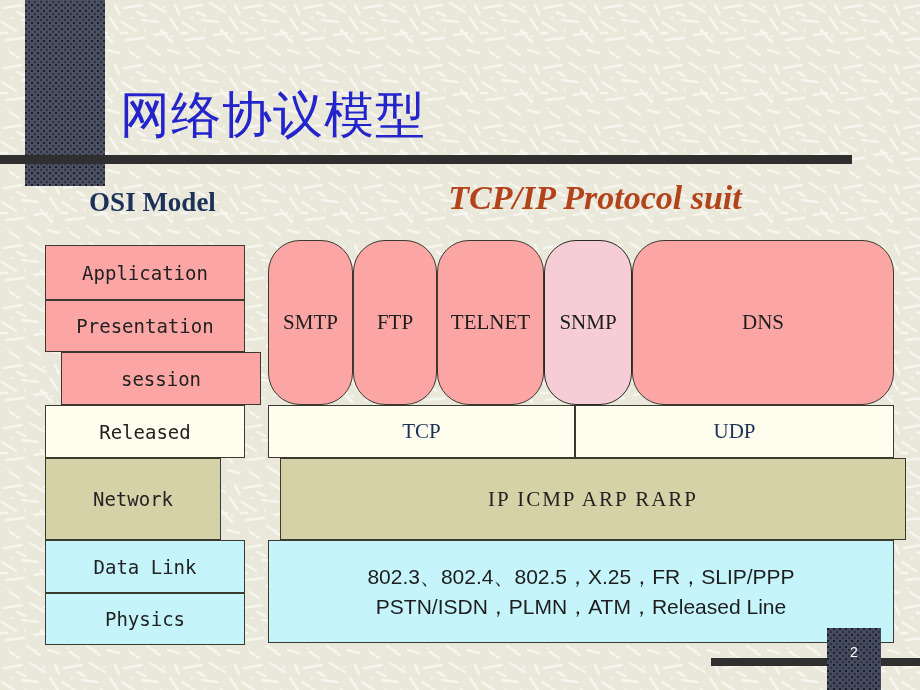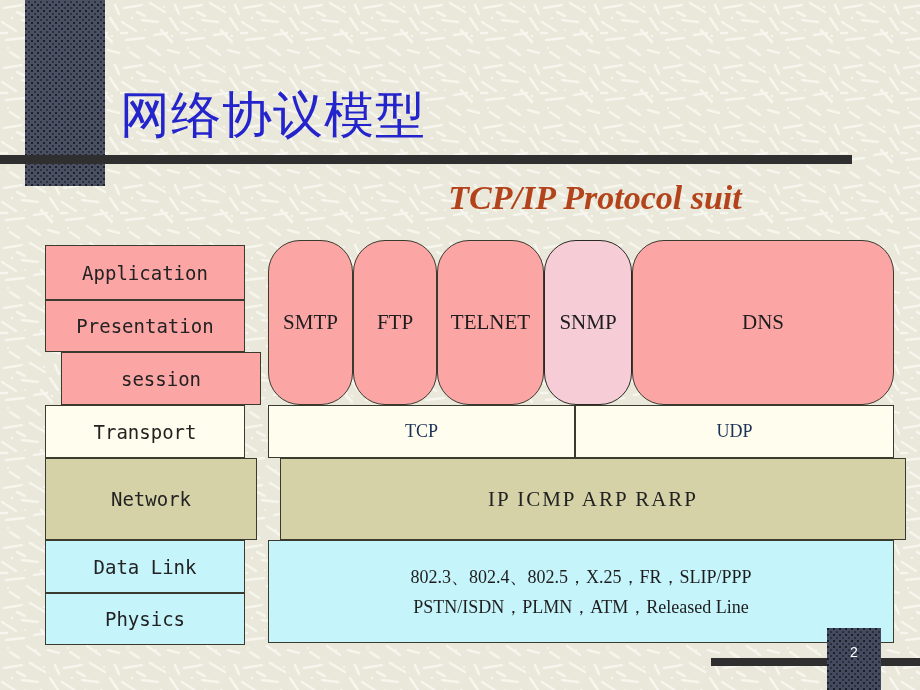--- a/index.html
+++ b/index.html
@@ -147,32 +147,32 @@
   .c-pink    { background-color: #f6ccd6; }
 
   .proto {
     font-family: "Liberation Serif", serif;
     font-size: 21px;
     color: #1d1d1d;
     border-radius: 32px;
   }
   .proto-navy {
     font-family: "Liberation Serif", serif;
-    font-size: 18px;
+    font-size: 21px;
     color: #1b3157;
   }
   .net-row-text {
     font-family: "Liberation Serif", serif;
     font-size: 21px;
     color: #222222;
     letter-spacing: 2px;
   }
   .phys-text {
-    font-family: Liberation Serif, serif;
-    font-size: 18px;
+    font-family: Liberation Sans, sans-serif;
+    font-size: 21px;
     line-height: 30px;
     color: #1d1d1d;
     text-align: center;
     white-space: nowrap;
   }
 </style>
 </head>
 <body>
 
 <div id="slide">
@@ -208,28 +208,29 @@
       </pattern>
     </defs>
     <rect width="920" height="690" fill="url(#straw)"></rect>
   </svg>
 
   <div class="vbar dotted"></div>
   <div class="hbar-top"></div>
 
   <div class="main-title">网络协议模型</div>
 
+  <div class="osi-heading">OSI Model</div>
   <div class="tcp-heading">TCP/IP Protocol suit</div>
 
   <div class="osi-table">
     <div class="cell c-yellow" style="left:0;top:0;width:200px;height:55px;">Application</div>
     <div class="cell c-yellow" style="left:0;top:55px;width:200px;height:52px;">Presentation</div>
     <div class="cell c-yellow" style="left:16px;top:107px;width:200px;height:53px;">session</div>
-    <div class="cell c-ivory" style="left:0;top:160px;width:200px;height:53px;">Transport</div>
-    <div class="cell c-olive" style="left:0;top:213px;width:212px;height:82px;">Network</div>
+    <div class="cell c-ivory" style="left:0;top:160px;width:200px;height:53px;">Released</div>
+    <div class="cell c-olive" style="left:0;top:213px;width:176px;height:82px;">Network</div>
     <div class="cell c-cyan" style="left:0;top:295px;width:200px;height:53px;">Data Link</div>
     <div class="cell c-cyan" style="left:0;top:348px;width:200px;height:52px;">Physics</div>
   </div>
 
   <div class="right-table">
 
     <div class="cell c-yellow proto" style="left:0;top:0;width:85px;height:165px;">SMTP</div>
     <div class="cell c-yellow proto" style="left:85px;top:0;width:84px;height:165px;">FTP</div>
     <div class="cell c-yellow proto" style="left:169px;top:0;width:107px;height:165px;">TELNET</div>
     <div class="cell c-pink proto" style="left:276px;top:0;width:88px;height:165px;border-color:#2a2a22;">SNMP</div>

